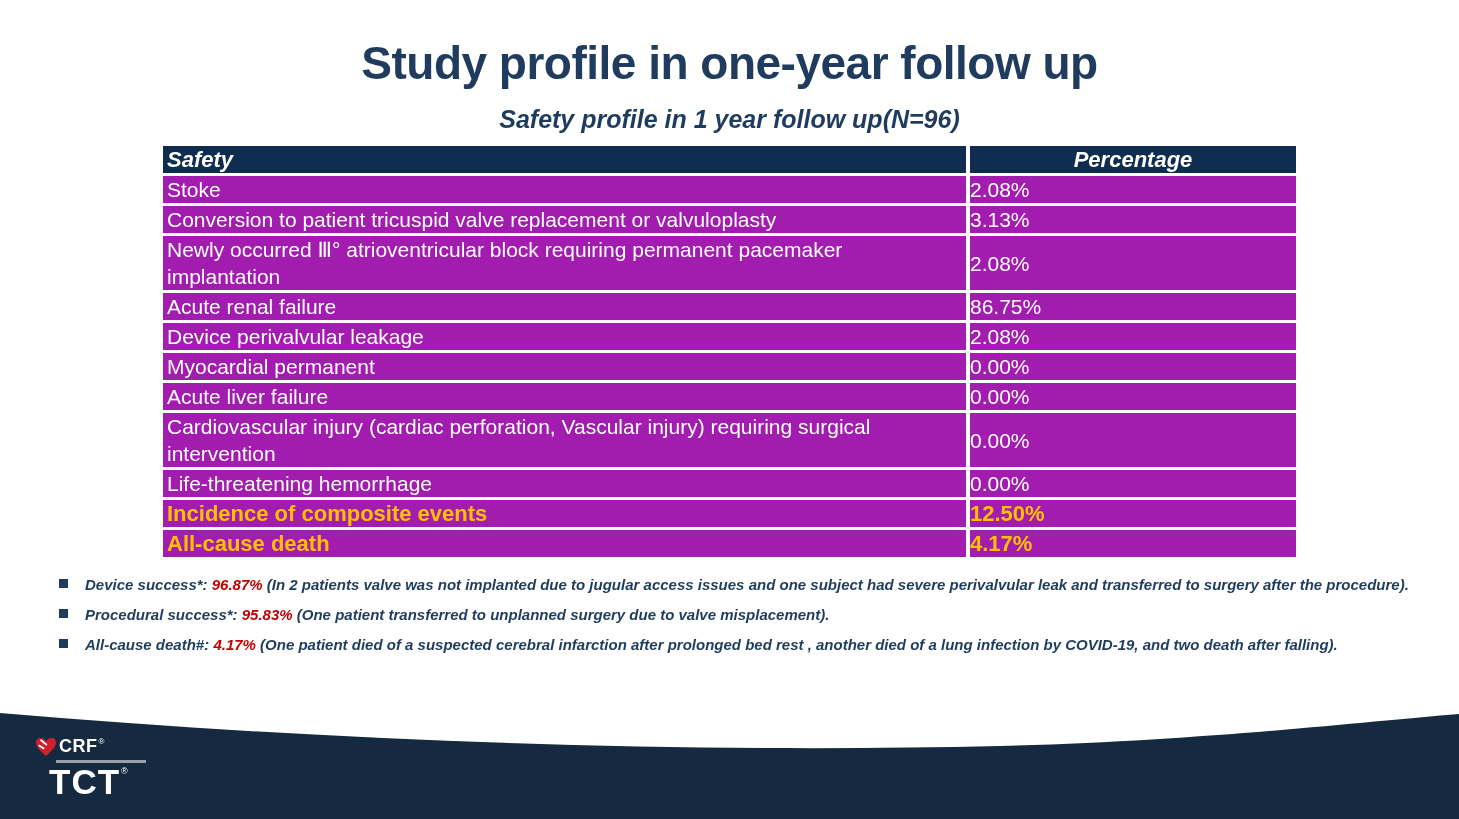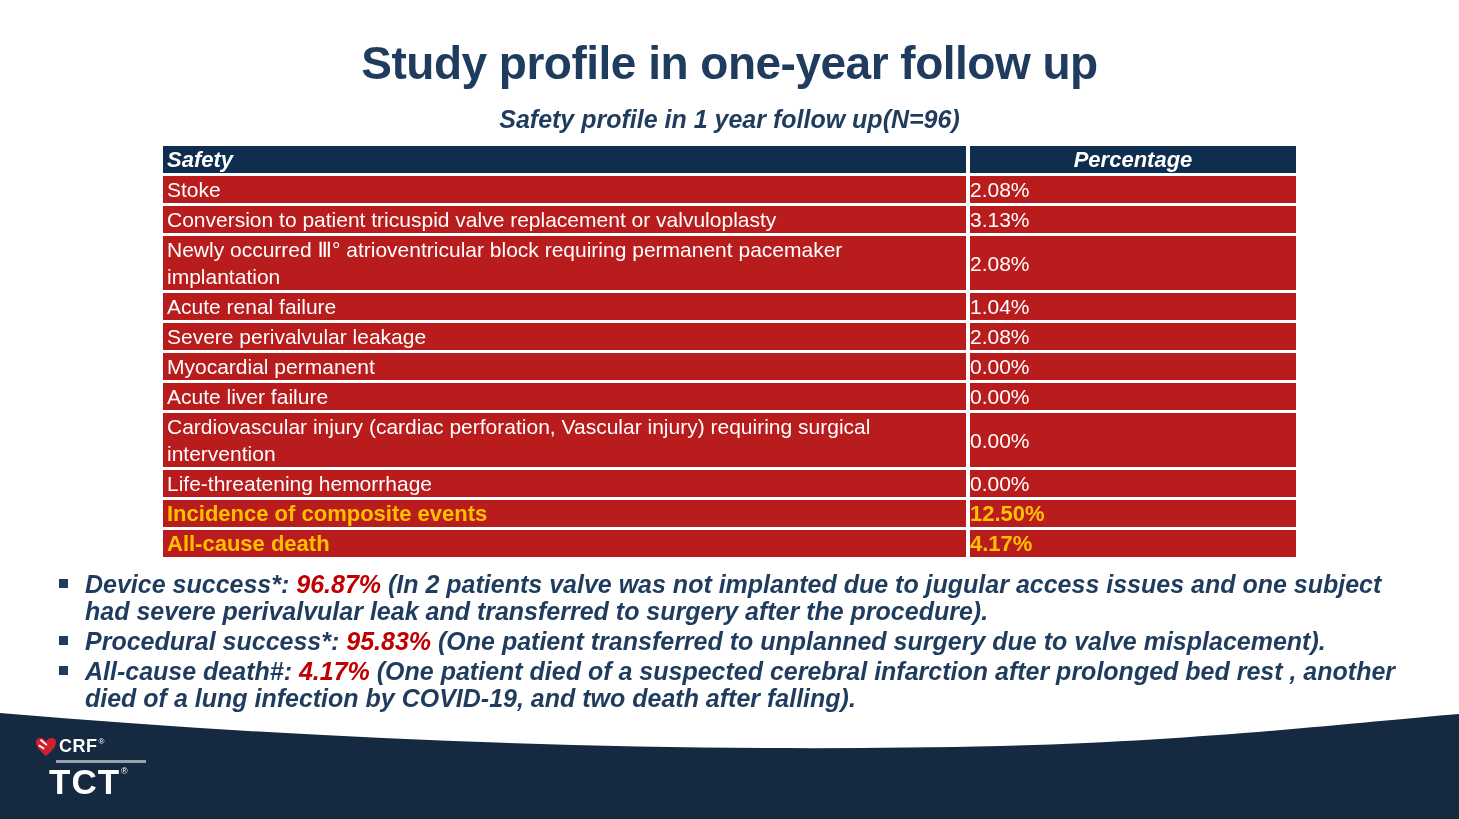--- a/index.html
+++ b/index.html
@@ -49,21 +49,21 @@
     font-size: 22px;
     height: 27px;
     line-height: 27px;
     border-bottom: 3px solid #ffffff;
     white-space: nowrap;
   }
   th.h-event { text-align: left; padding-left: 4px; }
   th.h-pct   { text-align: center; border-left: 4px solid #ffffff; }
 
   table.safety td {
-    background: #b91c1c;
+    background: #a21caf;
     color: #ffffff;
     font-size: 21px;
     line-height: 27px;
     border-bottom: 3px solid #ffffff;
     vertical-align: middle;
     height: 27px;
   }
   td.ev { text-align: left;  padding: 0 6px 0 4px; }
   td.pc { padding: 0 3px 0 0; border-left: 4px solid #ffffff; }
 
@@ -78,21 +78,21 @@
     position: absolute;
     left: 57px; top: 571px;
     width: 1356px;
     list-style: none;
   }
   .note {
     display: flex;
     align-items: flex-start;
     margin-bottom: 3px;
     color: #1F3C5E;
-    font-size: 25px;
+    font-size: 15px;
     font-weight: 700;
     font-style: italic;
     line-height: 27px;
   }
   .note .bullet-square {
     flex: 0 0 9px;
     width: 9px; height: 9px;
     background: #1F3C5E;
     margin: 8px 17px 0 2px;
   }
@@ -171,24 +171,24 @@
         <tr>
           <td class="ev">Conversion to patient tricuspid valve replacement or valvuloplasty</td>
           <td class="pc">3.13%</td>
         </tr>
         <tr>
           <td class="ev">Newly occurred Ⅲ° atrioventricular block requiring permanent pacemaker implantation</td>
           <td class="pc">2.08%</td>
         </tr>
         <tr>
           <td class="ev">Acute renal failure</td>
-          <td class="pc">1.04%</td>
-        </tr>
-        <tr>
-          <td class="ev">Severe perivalvular leakage</td>
+          <td class="pc">86.75%</td>
+        </tr>
+        <tr>
+          <td class="ev">Device perivalvular leakage</td>
           <td class="pc">2.08%</td>
         </tr>
         <tr>
           <td class="ev">Myocardial permanent</td>
           <td class="pc">0.00%</td>
         </tr>
         <tr>
           <td class="ev">Acute liver failure</td>
           <td class="pc">0.00%</td>
         </tr>

